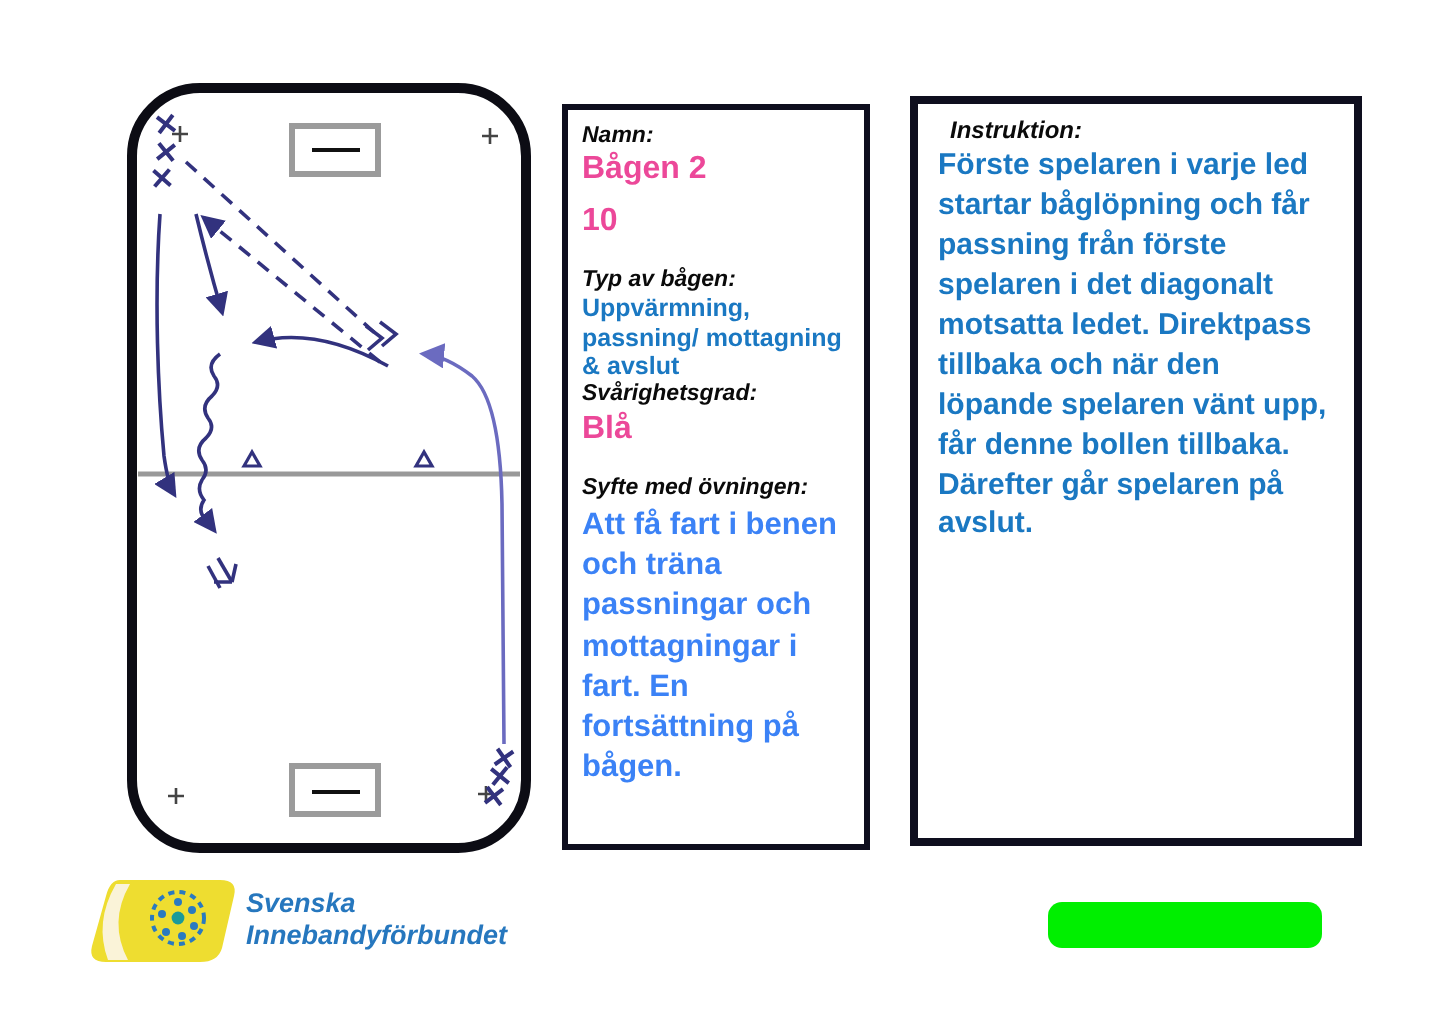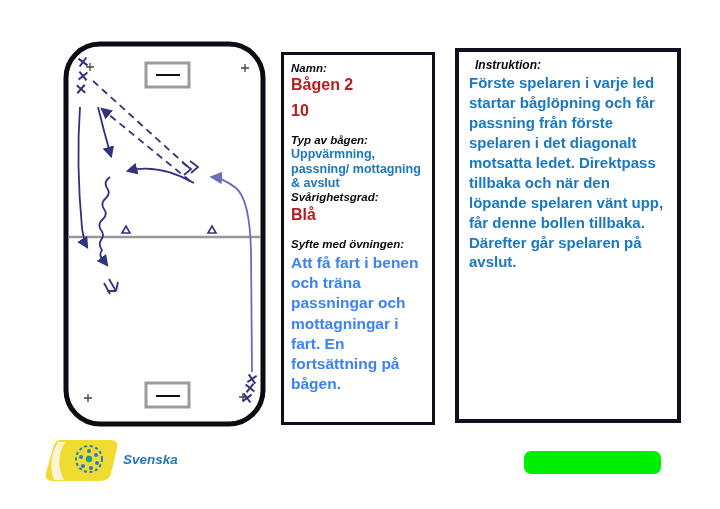--- a/index.html
+++ b/index.html
@@ -8,21 +8,21 @@
 
   
   .rink-svg{position:absolute;left:0;top:0;}
 
   
   .panel{position:absolute;box-sizing:border-box;background:#ffffff;border:3px solid #0e0e1e;}
   .panel.exercise{left:281px;top:52px;width:154px;height:373px;padding:6px 7px;}
   .panel.instruction{left:455px;top:48px;width:226px;height:375px;padding:6px 8px 6px 10px;border-width:4px;}
 
   .lbl{font-style:italic;font-weight:bold;font-size:11.5px;color:#0a0a0a;line-height:1.25;}
-  .val-lg{font-weight:bold;font-size:16px;color:#b91c1c;line-height:1.2;margin-bottom:6px;}
+  .val-lg{font-weight:bold;font-size:16px;color:#ec4899;line-height:1.2;margin-bottom:6px;}
   .val-md{font-weight:bold;font-size:12.5px;color:#1a78c2;line-height:1.15;}
   .val-purpose{font-weight:bold;font-size:15.5px;color:#3b82f6;line-height:1.3;margin-top:2px;}
   .spacer-sm{height:7px;}
   .instr-lbl{font-style:italic;font-weight:bold;font-size:12px;color:#0a0a0a;margin:0 0 1px 6px;}
   .instr-p{font-weight:bold;font-size:15px;color:#1a78c2;line-height:1.33;margin:0;}
   .instr-p + .instr-p{margin-top:20px;}
 
   
   .logo{position:absolute;left:44px;top:436px;display:flex;align-items:center;}
   .logo-text{margin-left:3px;color:#2677be;font-style:italic;font-weight:bold;
@@ -141,18 +141,19 @@
         <circle cx="52" cy="19" r="2"></circle>
         <circle cx="53" cy="27" r="2"></circle>
         <circle cx="47" cy="32" r="2"></circle>
         <circle cx="39" cy="30" r="2"></circle>
         <circle cx="37" cy="21" r="2"></circle>
       </g>
       <circle cx="45" cy="23" r="3.2" fill="#1a9a9a"></circle>
     </svg>
     <div class="logo-text">
       <div>Svenska</div>
+      <div>Innebandyförbundet</div>
     </div>
   </div>
 
   <button class="green-btn" aria-label="action"></button>
 
 </div>
 
 </body></html>

